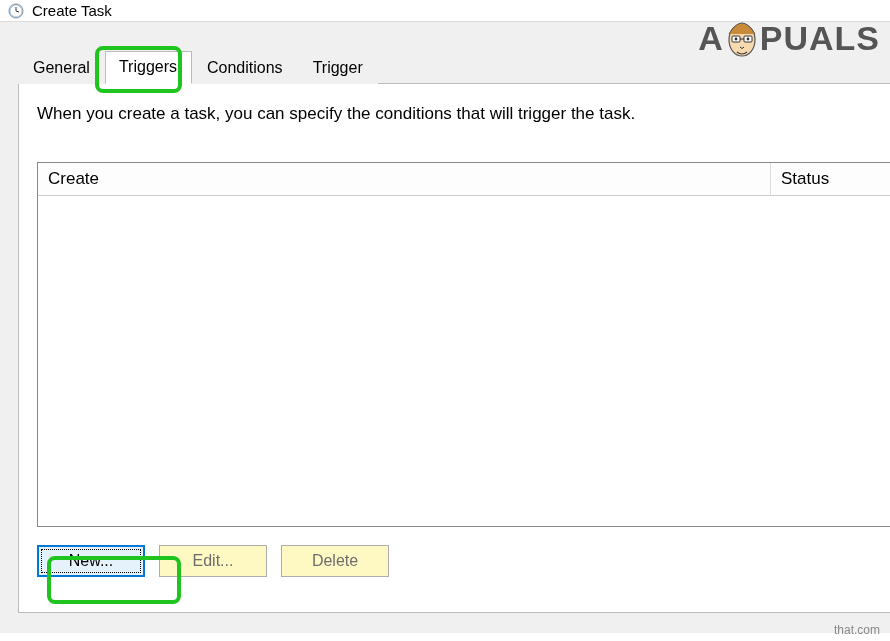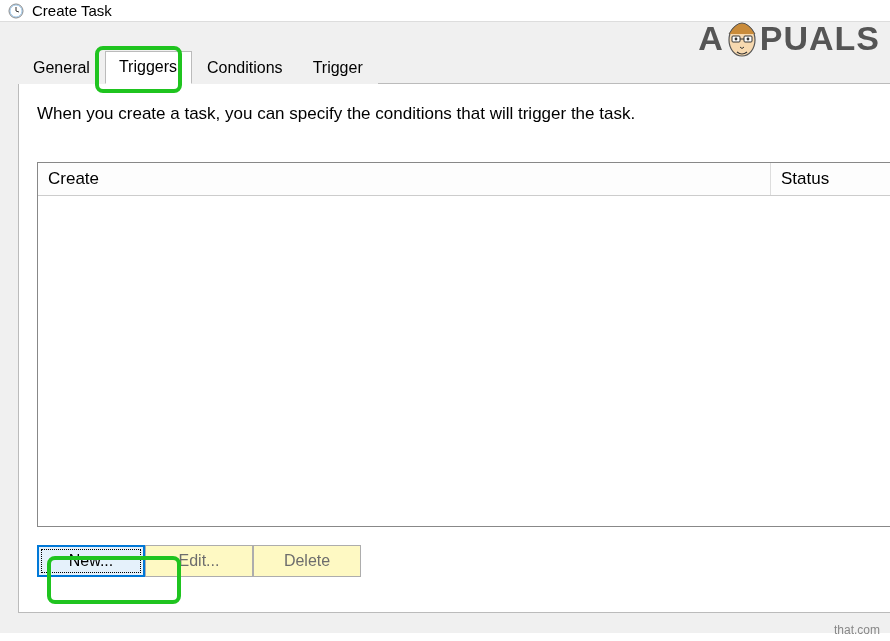--- a/index.html
+++ b/index.html
@@ -107,20 +107,21 @@
       font-size: 17px;
       color: #000;
       border-right: 1px solid #ddd;
       background: #fdfdfd;
     }
     .th-trigger { width: 178px; }
     .th-details { flex: 1; }
     .th-status  { width: 120px; border-right: none; }
     .buttons-row {
       display: flex;
+      gap: 14px;
       margin-top: 18px;
       align-items: center;
     }
     .btn {
       min-width: 108px;
       height: 32px;
       font-size: 16px;
       font-family: inherit;
       background: #fef9c3;
       border: 1px solid #adadad;

